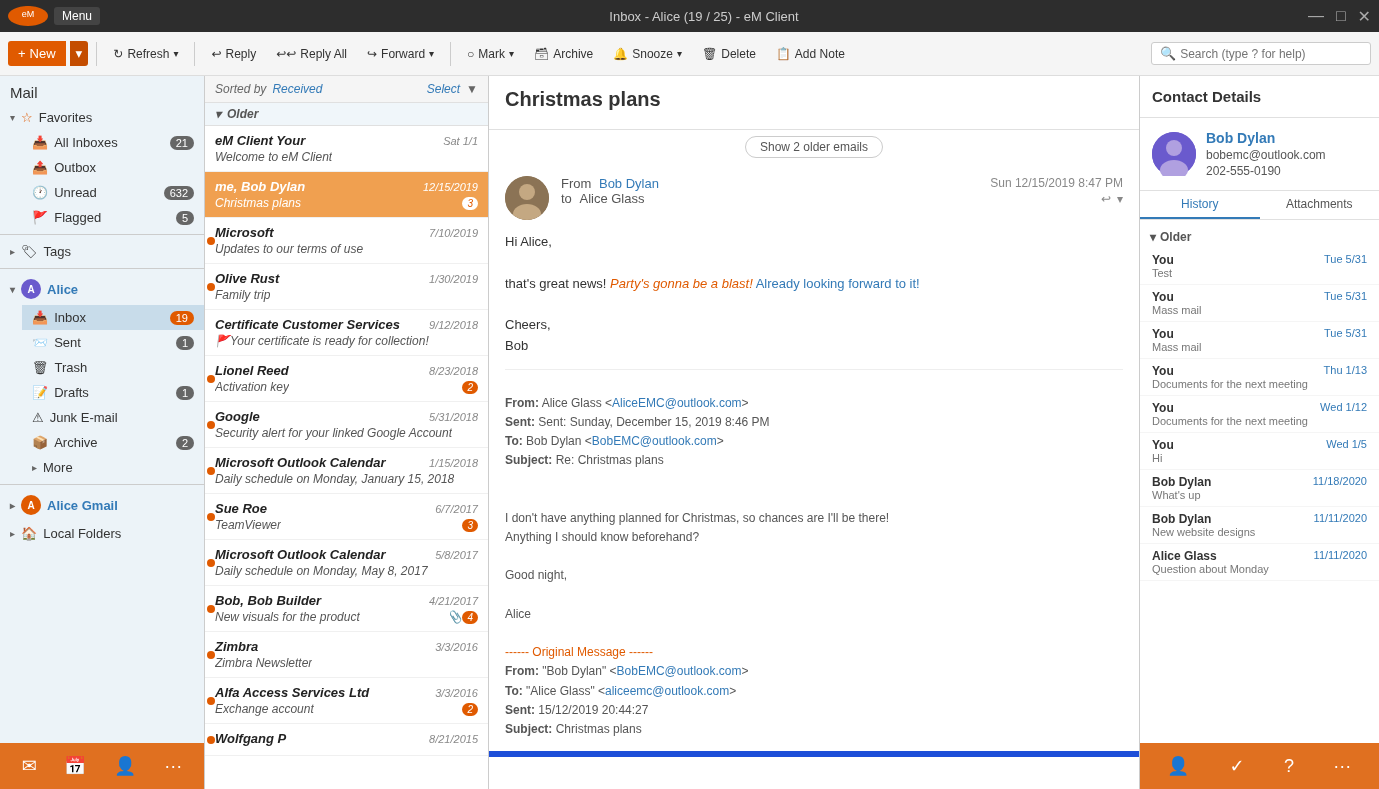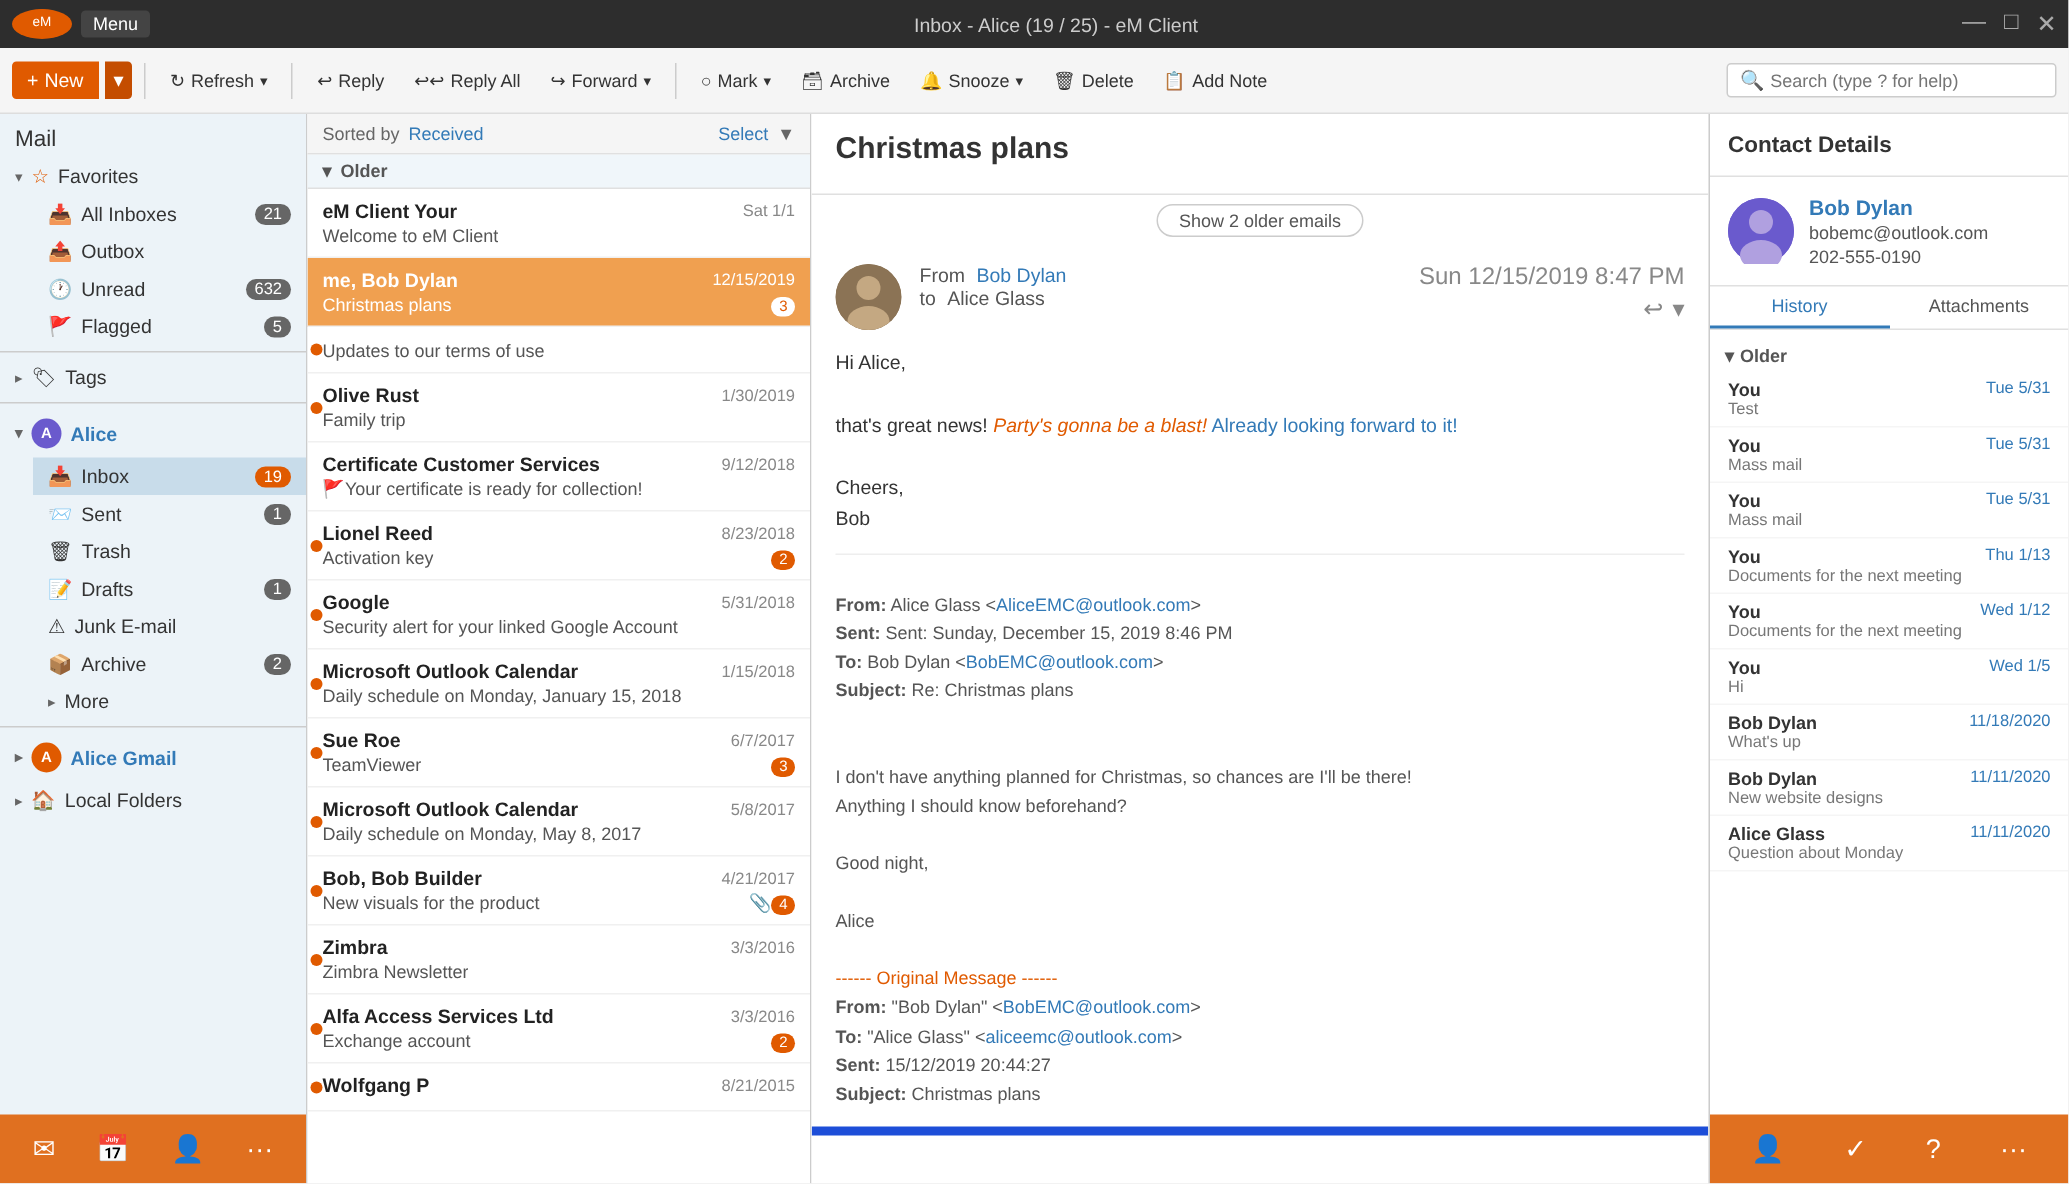--- a/index.html
+++ b/index.html
@@ -34,21 +34,21 @@
     .sidebar-item.active { background: #c8dcea; }
     .sidebar-item .badge { margin-left: auto; background: #666; color: #fff; border-radius: 10px; padding: 1px 6px; font-size: 11px; }
     .sidebar-item .badge.orange { background: #e05a00; }
     .sidebar-divider { border: none; border-top: 1px solid #ccc; margin: 4px 0; }
     .sidebar-account { display: flex; align-items: center; padding: 6px 10px; gap: 6px; cursor: pointer; font-size: 13px; font-weight: bold; color: #337ab7; }
     .sidebar-bottom { display: flex; align-items: center; justify-content: space-around; background: #e07020; padding: 8px; }
     .sidebar-bottom-btn { color: #fff; cursor: pointer; font-size: 18px; padding: 4px 8px; border-radius: 3px; }
     .expand-arrow { font-size: 10px; color: #666; }
 
     
-    .email-list { width: 336px; background: #fff; border-right: 1px solid #ccc; display: flex; flex-direction: column; flex-shrink: 0; }
+    .email-list { width: 284px; background: #fff; border-right: 1px solid #ccc; display: flex; flex-direction: column; flex-shrink: 0; font-style: italic; }
     .email-list-header { display: flex; align-items: center; padding: 6px 10px; border-bottom: 1px solid #e0e0e0; background: #f5f5f5; gap: 6px; font-size: 12px; color: #666; }
     .email-list-header .select-link { margin-left: auto; color: #337ab7; cursor: pointer; }
     .email-list-header .filter-icon { cursor: pointer; }
     .email-list-scroll { flex: 1; overflow-y: auto; }
     .email-group-header { display: flex; align-items: center; padding: 4px 10px; background: #f0f6fa; font-size: 12px; font-weight: bold; color: #555; gap: 6px; border-bottom: 1px solid #e0e0e0; }
     .email-item { display: flex; flex-direction: column; padding: 7px 10px; border-bottom: 1px solid #f0f0f0; cursor: pointer; position: relative; }
     .email-item.selected { background: #f0a050; }
     .email-item-row1 { display: flex; align-items: center; justify-content: space-between; }
     .email-sender { font-weight: bold; font-size: 13px; color: #222; }
     .email-item.selected .email-sender { color: #fff; }
@@ -68,21 +68,21 @@
     .email-pane-header { padding: 12px 16px; border-bottom: 1px solid #e0e0e0; background: #fff; }
     .email-pane-title { font-size: 20px; font-weight: bold; color: #333; margin-bottom: 6px; }
     .email-pane-show-older { display: flex; justify-content: center; margin: 6px 0; }
     .show-older-btn { background: #fff; border: 1px solid #ccc; border-radius: 12px; padding: 3px 14px; font-size: 12px; color: #555; cursor: pointer; }
     .email-pane-scroll { flex: 1; overflow-y: auto; padding: 0; }
     .email-message { padding: 12px 16px; border-bottom: 6px solid #1d4ed8; }
     .email-meta { display: flex; align-items: flex-start; gap: 12px; margin-bottom: 12px; }
     .email-avatar { width: 44px; height: 44px; border-radius: 50%; background: #8b7355; display: flex; align-items: center; justify-content: center; color: #fff; font-size: 16px; flex-shrink: 0; overflow: hidden; }
     .email-meta-info { flex: 1; }
     .email-from { font-size: 13px; color: #555; }
-    .email-meta-right { text-align: right; font-size: 16px; color: #888; }
+    .email-meta-right { text-align: right; font-size: 12px; color: #888; }
     .email-body { font-size: 13px; line-height: 1.6; color: #333; }
     .email-body .highlight-orange { color: #e05a00; font-style: italic; font-weight: normal; }
     .email-body .highlight-blue { color: #337ab7; }
     .email-body .quoted { margin-top: 12px; padding-top: 24px; border-top: 1px solid #eee; font-size: 12px; color: #555; }
     .email-body a { color: #337ab7; text-decoration: none; }
     .email-body .bold { font-weight: bold; }
 
     
     .contact-panel { width: 240px; background: #fff; border-left: 1px solid #ccc; display: flex; flex-direction: column; flex-shrink: 0; }
     .contact-header { padding: 12px; font-size: 15px; font-weight: bold; color: #333; border-bottom: 1px solid #e0e0e0; }
@@ -313,20 +313,24 @@
       <span class="email-sender">me, Bob Dylan</span>
       <span class="email-date">12/15/2019</span>
     </div>
     <div class="email-item-row2">
       <span class="email-subject">Christmas plans</span>
       <span><span class="email-badge">3</span></span>
     </div>
   </div>
           <div class="email-item">
     <div class="email-dot"></div>
+    <div class="email-item-row1">
+      <span class="email-sender">Microsoft</span>
+      <span class="email-date">7/10/2019</span>
+    </div>
     <div class="email-item-row2">
       <span class="email-subject">Updates to our terms of use</span>
       <span></span>
     </div>
   </div>
           <div class="email-item">
     <div class="email-dot"></div>
     <div class="email-item-row1">
       <span class="email-sender">Olive Rust</span>
       <span class="email-date">1/30/2019</span>

